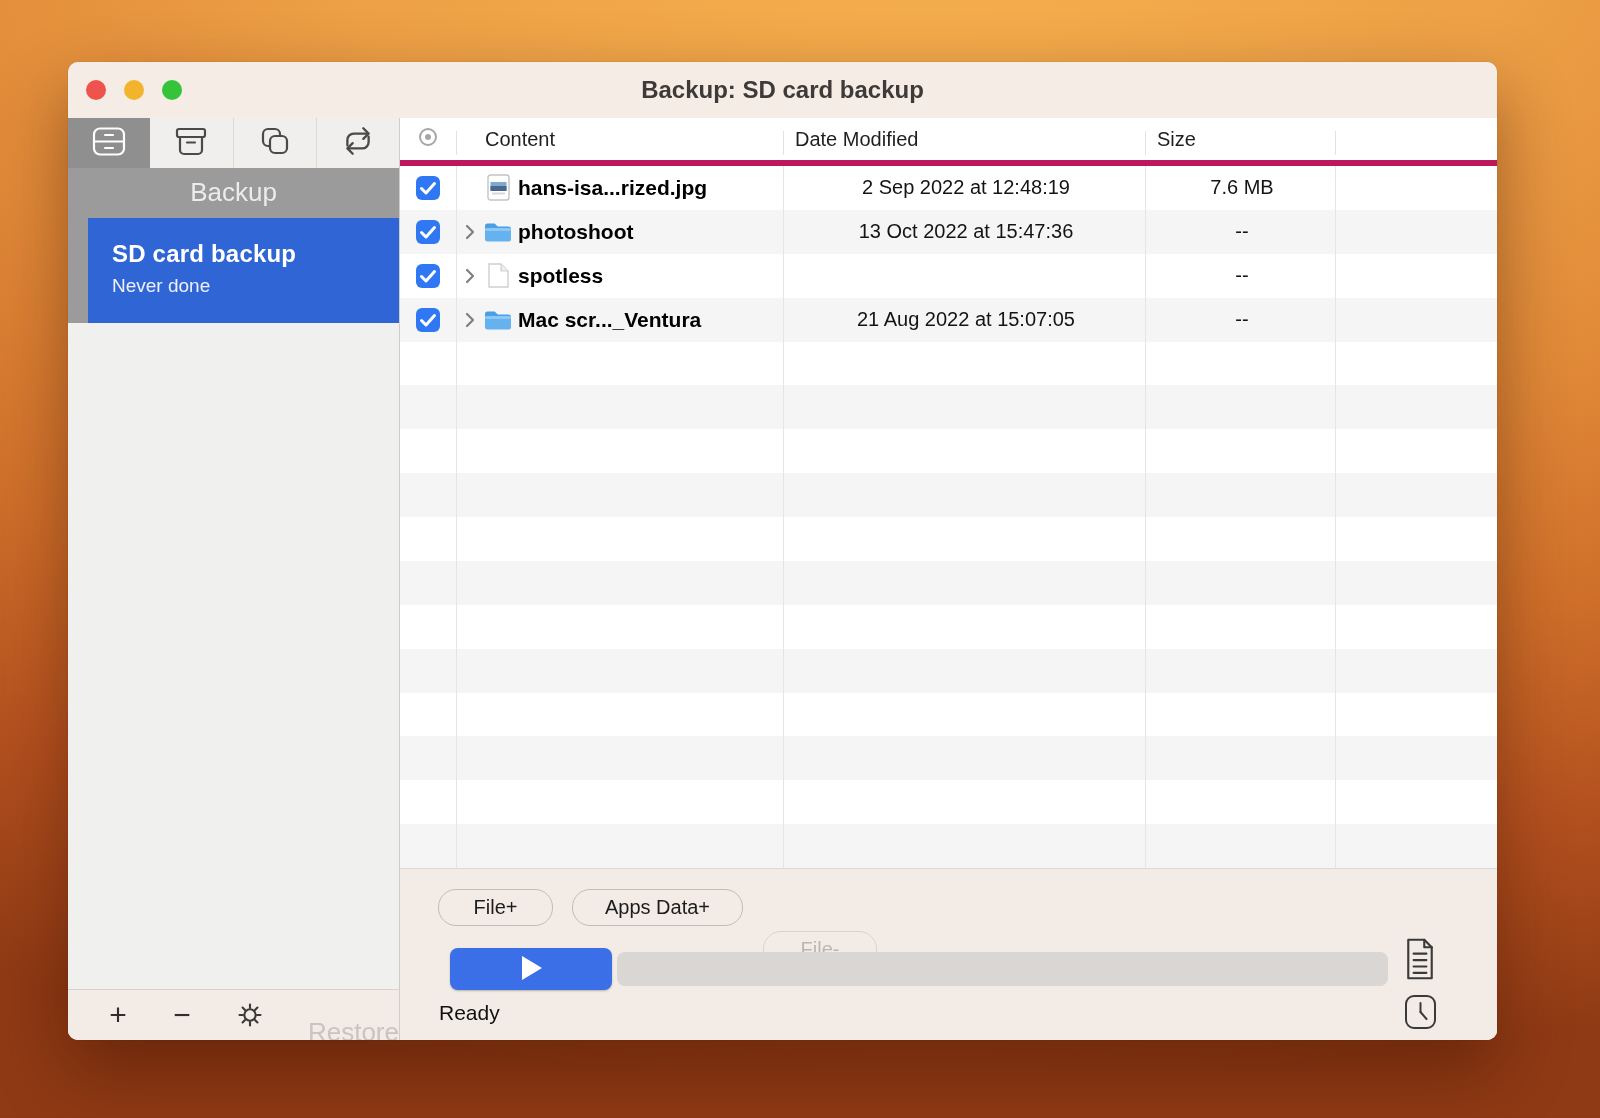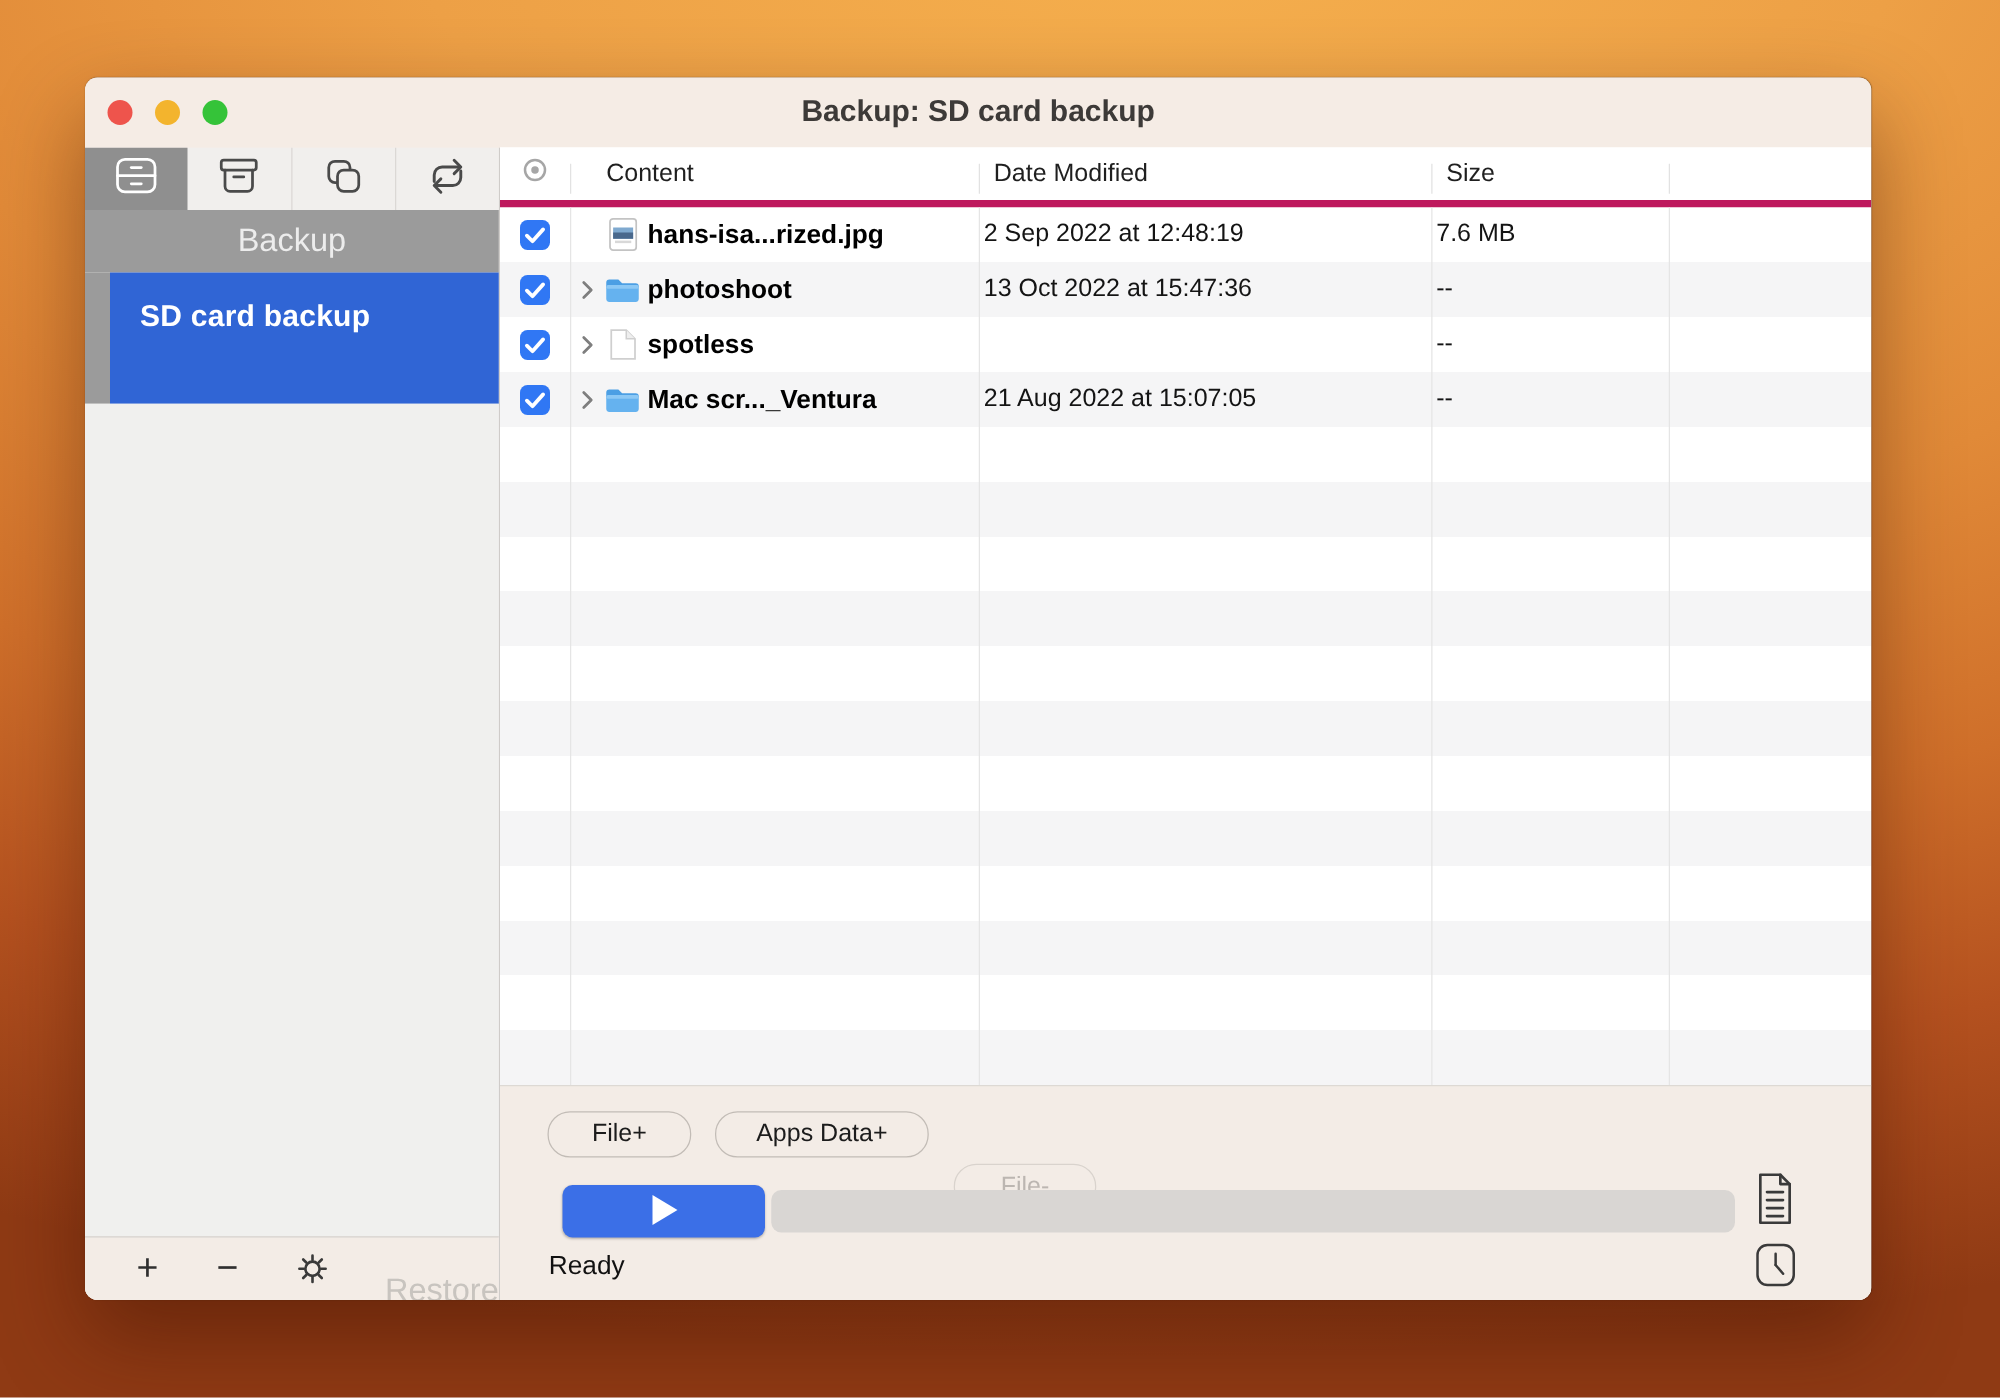--- a/index.html
+++ b/index.html
@@ -57,21 +57,21 @@
     background:repeating-linear-gradient(to bottom, #ffffff 0 43.88px, #f5f5f6 43.88px 87.76px); }
   .vline { position:absolute; top:0; bottom:0; width:1px; background:#e5e5e5; }
   .trow { position:relative; display:grid; grid-template-columns:56px 327px 362px 190px 1fr;
     height:43.88px; align-items:center; background:transparent; }
   .cbcell { display:flex; justify-content:center; }
   .cb { display:block; width:24px; height:24px; }
   .namecell { display:flex; align-items:center; padding-left:9px; }
   .chev { width:18px; flex:none; display:flex; align-items:center; }
   .ficon { width:30px; flex:none; display:flex; align-items:center; justify-content:center; }
   .fname { font-size:21px; font-weight:bold; color:#000; margin-left:5px; white-space:nowrap; }
-  .dcell, .scell { font-size:20px; color:#141414; padding-left:4px; white-space:nowrap; }
+  .dcell, .scell { font-size:20px; color:#141414; padding-left:4px; white-space:nowrap;text-align:center; }
   
   .panel { position:absolute; left:0; right:0; bottom:0; height:172px; background:#f3ece6; border-top:1px solid #ddd9d4; }
   .btn { position:absolute; top:20px; height:37px; border:1.5px solid #c2bcb6; border-radius:18px;
     background:transparent; font-size:20px; color:#1c1c1c; font-family:inherit; text-align:center; }
   .btn.disabled { border-color:#d9d3cd; color:#bcb6b1; }
   .play { position:absolute; left:50px; top:79px; width:162px; height:42px; background:#3b6fe7;
     border:none; border-radius:8px; display:flex; align-items:center; justify-content:center;
     box-shadow:0 1px 2px rgba(0,0,0,.25); }
   .progress { position:absolute; left:217px; top:83px; width:771px; height:34px; background:#d9d6d3; border-radius:8px; }
   .ready { position:absolute; left:39px; top:132px; font-size:21px; color:#111;text-align:center; }
@@ -134,20 +134,21 @@
             </span>
           </div>
         </div>
 
         <div class="section-header">Backup</div>
 
         <div class="backup-item">
           <div class="strip"></div>
           <div class="body">
             <div class="t">SD card backup</div>
+            <div class="s">Never done</div>
           </div>
         </div>
 
         <div class="sidebar-fill"></div>
 
         <div class="sidebar-footer">
           <div class="sf-btn">+</div>
           <div class="sf-btn">−</div>
           <div class="sf-gear">
             <span>

